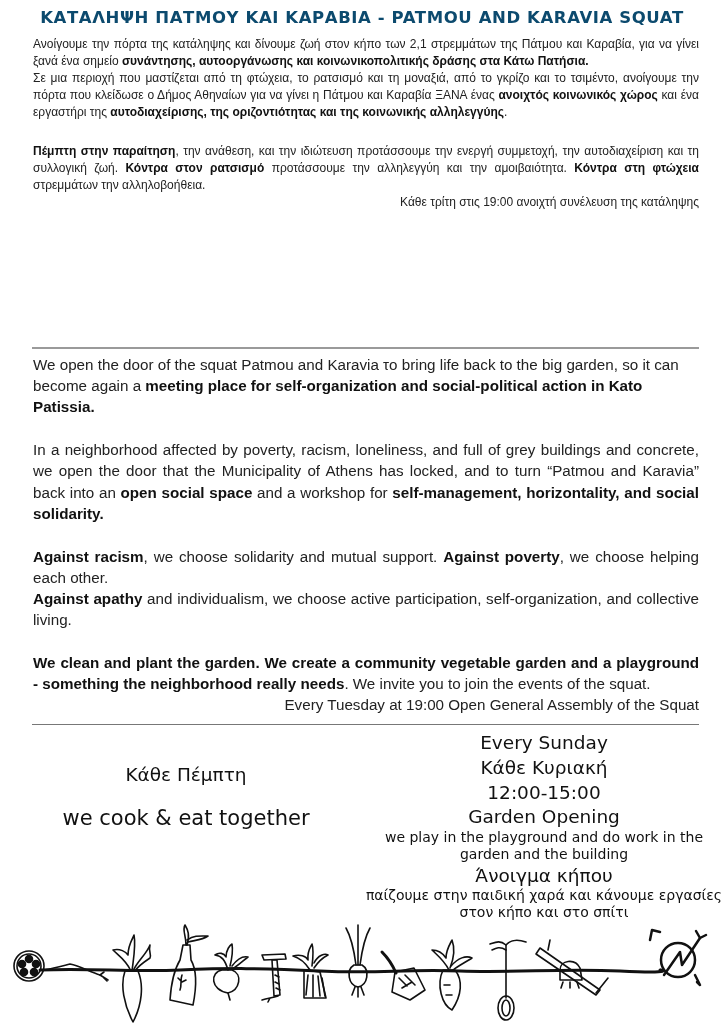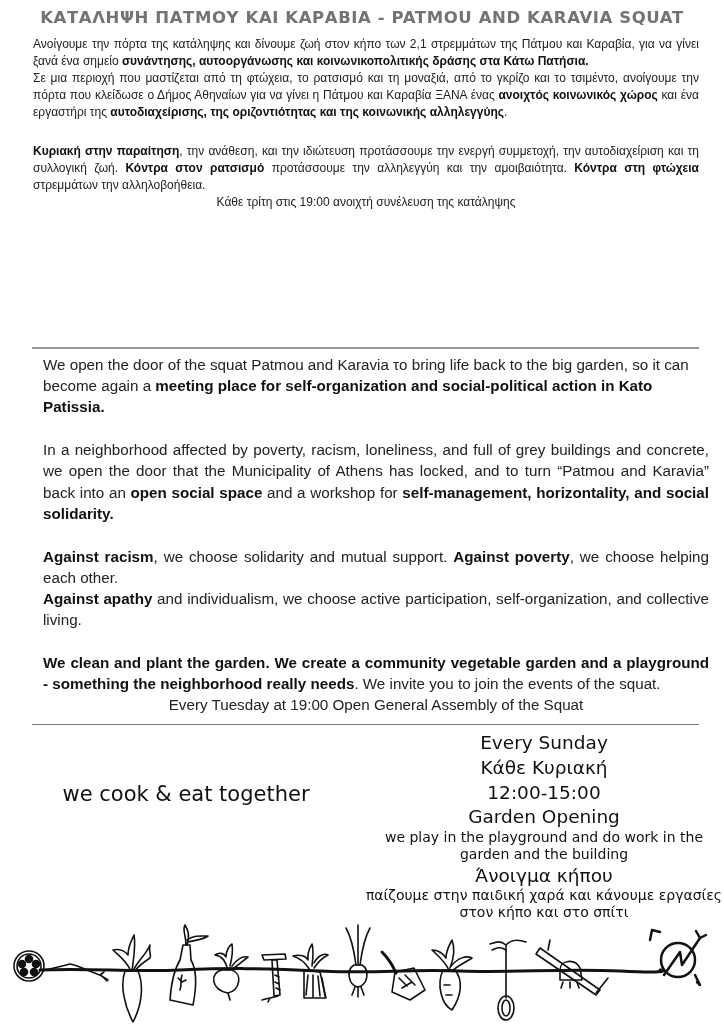--- a/index.html
+++ b/index.html
@@ -1,32 +1,32 @@
 <!DOCTYPE html>
 <html><head>
 <meta charset="utf-8">
 <style>
   html, body { margin: 0; padding: 0; background: #ffffff; }
   body { width: 724px; height: 1024px; position: relative; overflow: hidden; color: #111; }
   .title {
     position: absolute; left: 0; top: 8px; width: 724px; text-align: center;
     font-family: "DejaVu Sans", sans-serif; font-weight: bold; font-size: 16.5px;
-    letter-spacing: 0.6px; color: #737373;
+    letter-spacing: 0.6px; color: #0c4a6e;
   }
   .block {
     position: absolute; left: 33px; width: 666px;
     font-family: "Liberation Sans", sans-serif; font-size: 15.2px; line-height: 21.6px;
     text-align: justify; color: #222;
   }
   .block p { margin: 0; }
   .block b { font-weight: bold; color: #111; }
   .block .gap { height: 21.6px; }
-  .block .left { text-align: center; }
+  .block .left { text-align: right; }
   .gr { top: 36px; font-size: 12px; line-height: 17px; }
-  .en { top: 354px; font-size: 15.2px; line-height: 21.2px; margin-left: 10px; }
+  .en { top: 354px; font-size: 15.2px; line-height: 21.2px; }
   .divider { position: absolute; left: 32px; width: 667px; height: 0; }
   .div1 { top: 347px; border-top: 2px solid #9a9a9a; }
   .div2 { top: 724px; border-top: 1.5px solid #777; }
   .event {
     position: absolute; text-align: center; font-family: "DejaVu Sans", sans-serif; color: #111;
   }
   .ev-thu { left: 0; top: 763px; width: 372px; }
   .ev-thu .l { font-size: 18.5px; line-height: 24px; }
   .ev-thu .big { font-size: 21px; line-height: 27px; margin-top: 18px; }
   .ev-sun { left: 362px; top: 730px; width: 364px; }
@@ -38,41 +38,42 @@
 </style>
 </head>
 <body>
 
 <div class="title">ΚΑΤΑΛΗΨΗ ΠΑΤΜΟΥ ΚΑΙ ΚΑΡΑΒΙΑ - PATMOU AND KARAVIA SQUAT</div>
 
 <div class="block gr">
   <p><span>Ανοίγουμε την πόρτα της κατάληψης και δίνουμε ζωή στον κήπο των 2,1 στρεμμάτων της Πάτμου και Καραβία, για να γίνει ξανά ένα σημείο </span><b>συνάντησης, αυτοοργάνωσης και κοινωνικοπολιτικής δράσης στα Κάτω Πατήσια.</b></p>
   <p><span>Σε μια περιοχή που μαστίζεται από τη φτώχεια, το ρατσισμό και τη μοναξιά, από το γκρίζο και το τσιμέντο, ανοίγουμε την πόρτα που κλείδωσε ο Δήμος Αθηναίων για να γίνει η Πάτμου και Καραβία ΞΑΝΑ ένας </span><b>ανοιχτός κοινωνικός χώρος</b><span> και ένα εργαστήρι της </span><b>αυτοδιαχείρισης, της οριζοντιότητας και της κοινωνικής αλληλεγγύης</b><span>.</span></p>
   <div class="gap"></div>
-  <p><b>Κυριακή στην παραίτηση</b><span>, την ανάθεση, και την ιδιώτευση προτάσσουμε την ενεργή συμμετοχή, την αυτοδιαχείριση και τη συλλογική ζωή. </span><b>Κόντρα στον ρατσισμό</b><span> προτάσσουμε την αλληλεγγύη και την αμοιβαιότητα. </span><b>Κόντρα στη φτώχεια</b><span> στρεμμάτων την αλληλοβοήθεια.</span></p>
+  <p><b>Πέμπτη στην παραίτηση</b><span>, την ανάθεση, και την ιδιώτευση προτάσσουμε την ενεργή συμμετοχή, την αυτοδιαχείριση και τη συλλογική ζωή. </span><b>Κόντρα στον ρατσισμό</b><span> προτάσσουμε την αλληλεγγύη και την αμοιβαιότητα. </span><b>Κόντρα στη φτώχεια</b><span> στρεμμάτων την αλληλοβοήθεια.</span></p>
   <p class="left">Κάθε τρίτη στις 19:00 ανοιχτή συνέλευση της κατάληψης</p>
 </div>
 
 <div class="divider div1"></div>
 
 <div class="block en">
   <p style="text-align:left"><span>We open the door of the squat Patmou and Karavia τo bring life back to the big garden, so it can become again a </span><b>meeting place for </b><span style="font-weight:bold">s</span><b>elf-organization and social-political action in Kato Patissia.</b></p>
   <div class="gap"></div>
   <p><span>In a neighborhood affected by poverty, racism, loneliness, and full of grey buildings and concrete, we open the door that the Municipality of Athens has locked, and to turn “Patmou and Karavia” back into an </span><b>open social space</b><span> and a workshop for </span><b>self-management, horizontality, and social solidarity.</b></p>
   <div class="gap"></div>
   <p><b>Against racism</b><span>, we choose  solidarity and mutual support.  </span><b>Against poverty</b><span>, we choose helping each other.</span></p>
   <p><b>Against apathy</b><span> and individualism, we choose active participation, self-organization, and collective living.</span></p>
   <div class="gap"></div>
   <p><b>We clean and plant the garden. We create a community vegetable garden and a playground - something the neighborhood really needs</b><span>. We invite you to join the events of the squat.</span></p>
   <p class="left">Every Tuesday at 19:00 Open General Assembly of the Squat</p>
 </div>
 
 <div class="divider div2"></div>
 
 <div class="event ev-thu">
+  <div class="l">Κάθε Πέμπτη</div>
   <div class="big">we cook &amp; eat together</div>
 </div>
 
 <div class="event ev-sun">
   <div class="l">Every Sunday</div>
   <div class="l">Κάθε Κυριακή</div>
   <div class="l">12:00-15:00</div>
   <div class="big">Garden Opening</div>
   <div class="small">we play in the playground and do work in the garden and the building</div>
   <div class="mid">Άνοιγμα κήπου</div>

